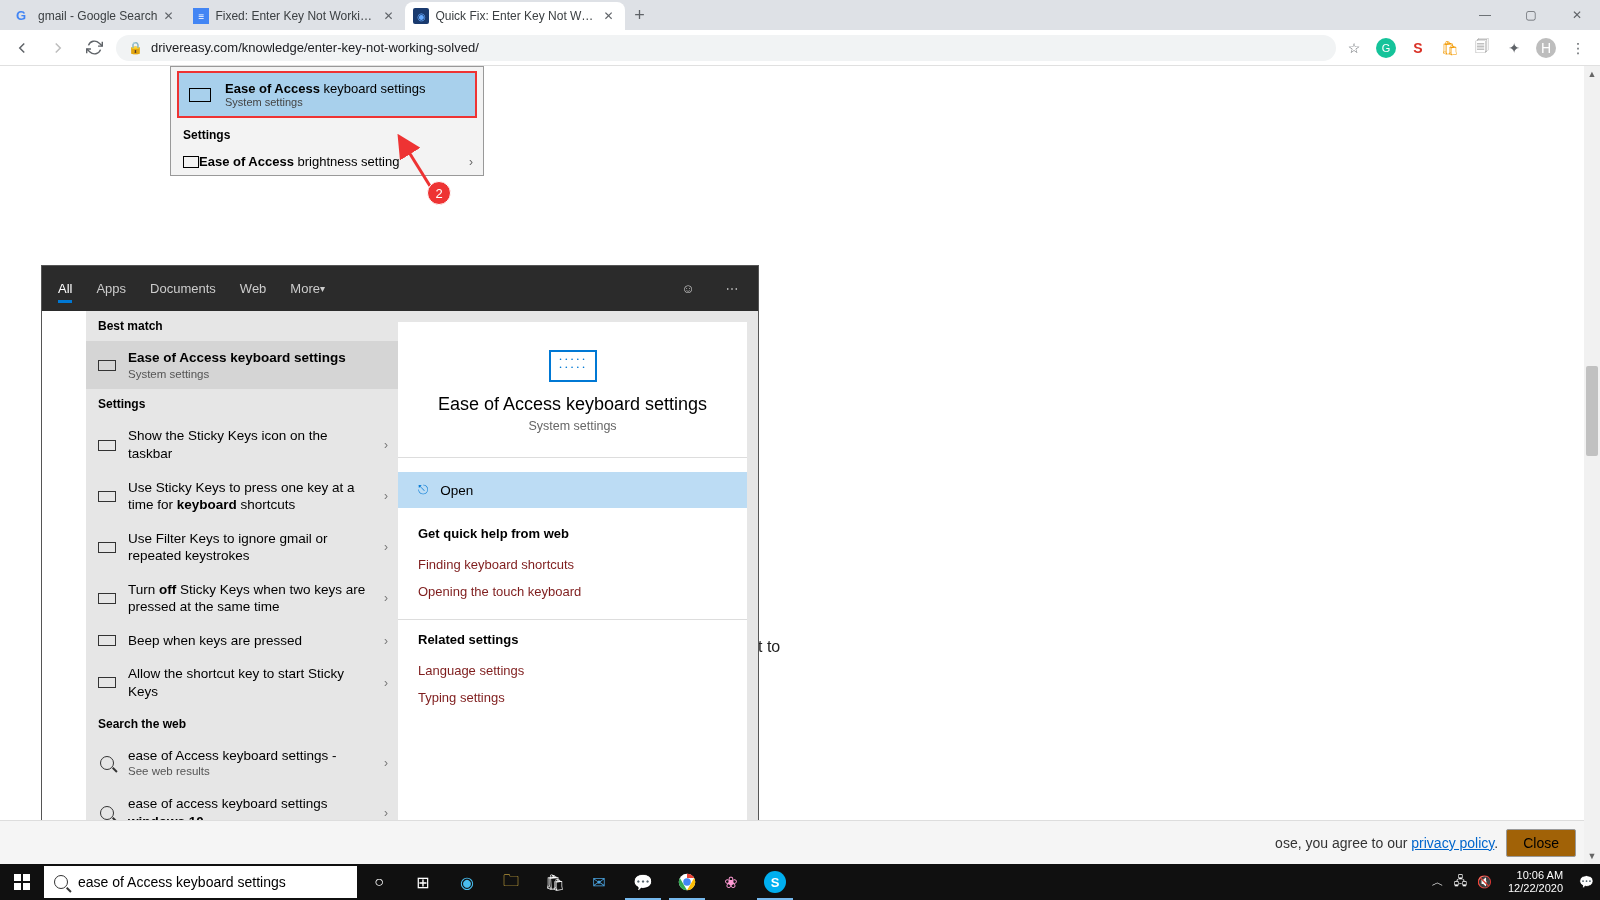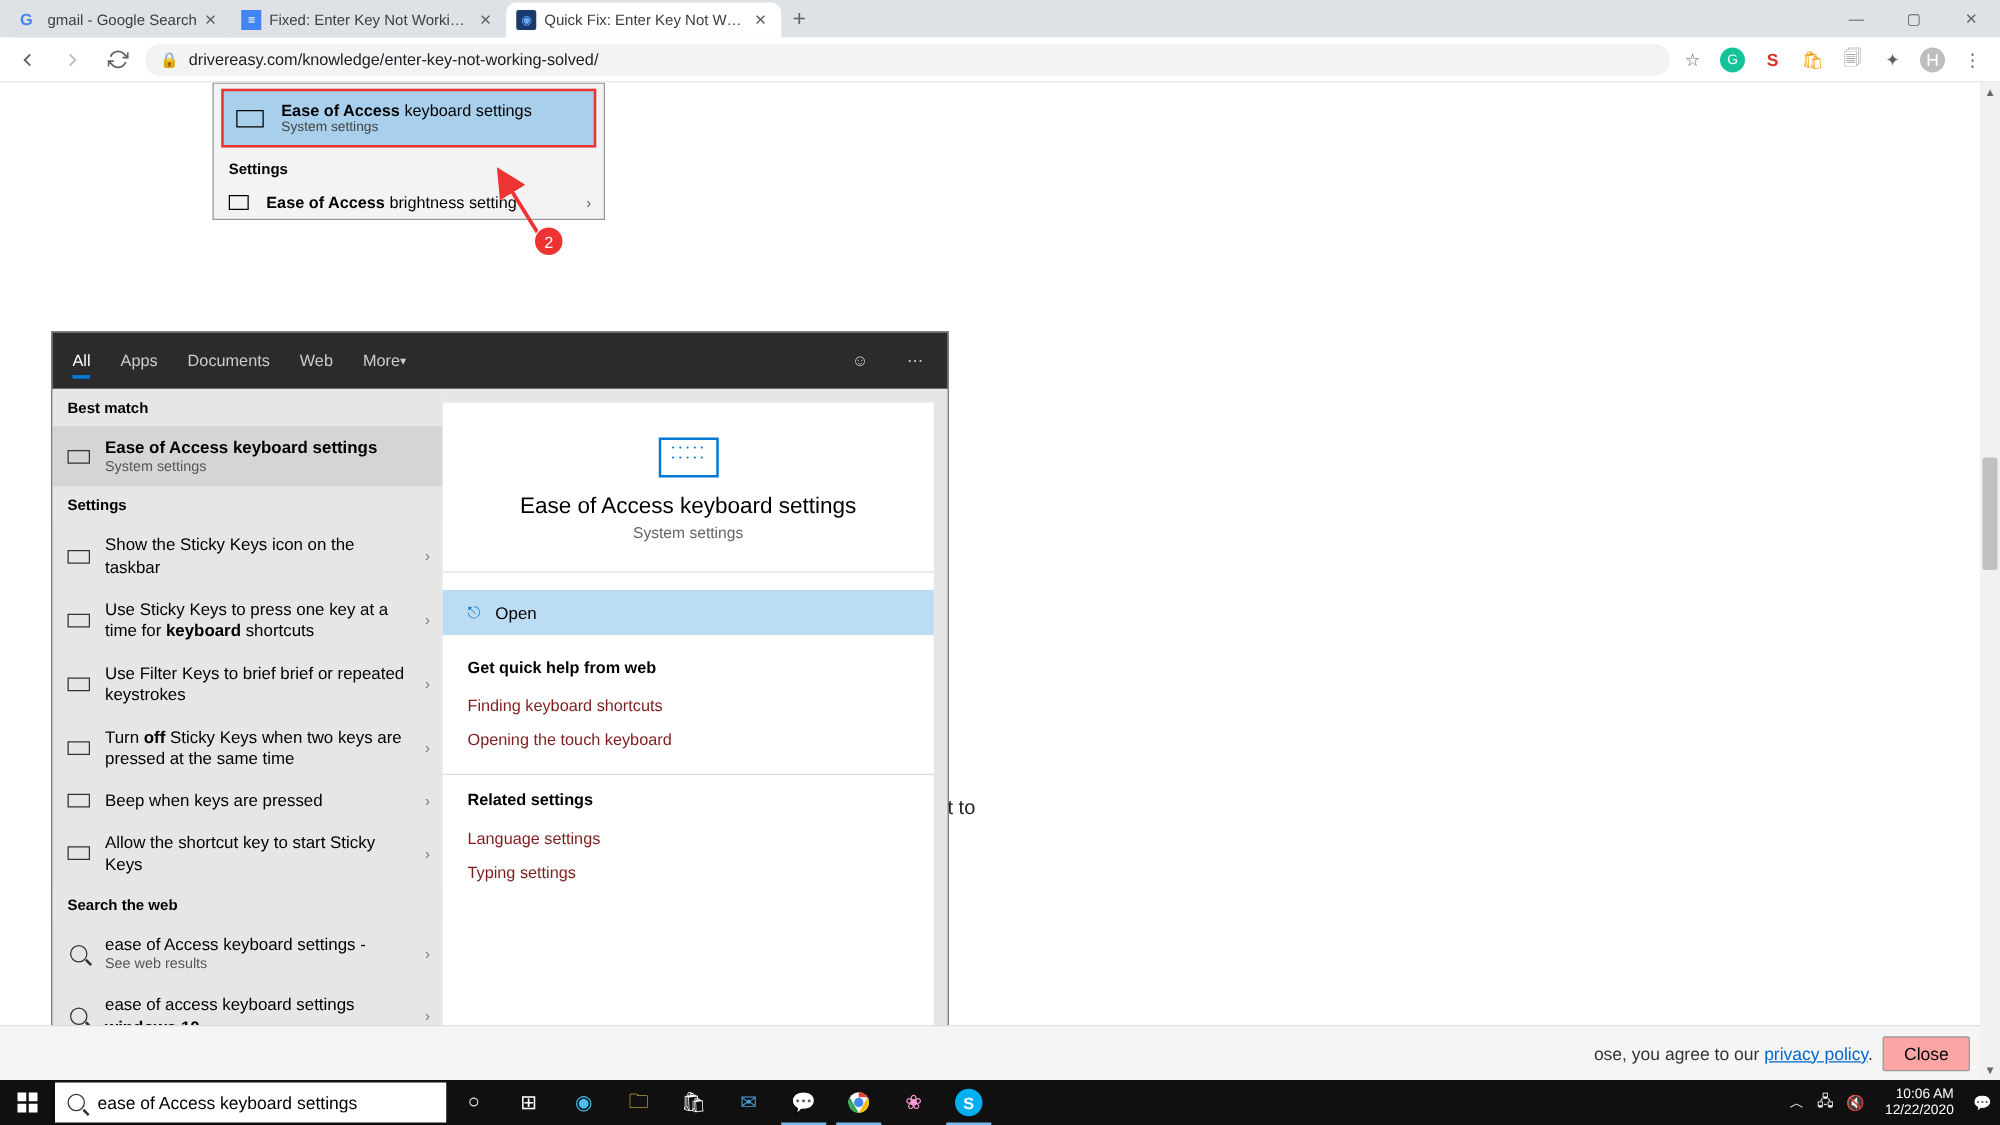--- a/index.html
+++ b/index.html
@@ -27,38 +27,38 @@
 
 .page-content { position: absolute; top: 66px; left: 0; right: 0; bottom: 0; background: #fff; overflow: hidden; }
 
 
 .article-img { position: absolute; left: 170px; top: 0; width: 314px; border: 1px solid #999; background: #f3f3f3; }
 .article-img .hl { margin: 4px 6px; padding: 8px 10px; border: 2px solid #e33; background: #a8d0ec; display: flex; align-items: center; gap: 14px; }
 .article-img .hl .kbico { width: 22px; height: 14px; border: 1.5px solid #000; }
 .article-img .hl .t1 { font-size: 13px; color: #000; }
 .article-img .hl .t2 { font-size: 11px; color: #444; }
 .article-img .sh { padding: 6px 12px; font-size: 12px; font-weight: 600; color: #000; }
-.article-img .row2 { padding: 6px 12px; display: flex; align-items: center; gap: 14px; font-size: 13px; color: #000; position: relative; }
+.article-img .row2 { padding: 6px 12px; display: flex; align-items: center; font-size: 13px; color: #000; position: relative; }
 .article-img .row2 .mon { width: 16px; height: 12px; border: 1.5px solid #000; }
 .article-img .row2 .chev { position: absolute; right: 10px; color: #666; font-size: 12px; }
 .arrow-annot { position: absolute; left: 395px; top: 75px; }
 .arrow-annot svg { overflow: visible; }
 .badge2 { position: absolute; left: 427px; top: 115px; width: 24px; height: 24px; border-radius: 50%; background: #e33; color: #fff; font-size: 13px; display: flex; align-items: center; justify-content: center; border: 1px solid #fff; }
 
 
 .search-overlay { position: absolute; left: 42px; top: 200px; width: 716px; height: 582px; background: #fff; box-shadow: 0 0 0 1px #555; display: flex; flex-direction: column; }
 .search-tabs { height: 45px; background: #2b2b2b; color: #ccc; display: flex; align-items: center; padding: 0 16px; gap: 24px; font-size: 13px; }
 .search-tabs .stab { height: 29px; display: flex; align-items: center; position: relative; cursor: default; }
 .search-tabs .stab.active { color: #fff; }
 .search-tabs .stab.active::after { content: ""; position: absolute; left: 0; right: 0; bottom: 0; height: 3px; background: #0078d4; }
 .search-tabs .more::after { content: " ▾"; font-size: 10px; }
 .search-tabs .spacer { flex: 1; }
 .search-tabs .ricon { width: 20px; height: 20px; display: flex; align-items: center; justify-content: center; color: #ccc; }
 
-.search-body { flex: 1; display: flex; overflow: hidden; }
+.search-body { flex: 1; display: flex; overflow: hidden; margin-left: 44px; }
 .left-pane { width: 312px; background: #e6e6e6; overflow-y: auto; position: relative; }
 .left-pane::-webkit-scrollbar { width: 10px; }
 .lp-header { padding: 8px 12px; font-size: 12px; font-weight: 600; color: #000; background: #e6e6e6; }
 .lp-item { display: flex; align-items: center; padding: 8px 10px 8px 12px; gap: 12px; font-size: 13.5px; color: #000; position: relative; }
 .lp-item.selected { background: #d5d5d5; }
 .lp-item .ico { width: 18px; flex: none; display: flex; align-items: center; justify-content: center; }
 .lp-item .txt { flex: 1; line-height: 1.3; }
 .lp-item .sub { font-size: 11.5px; color: #555; }
 .lp-item .chev { color: #777; font-size: 12px; }
 .kbico2 { width: 18px; height: 11px; border: 1.2px solid #333; display: inline-block; }
@@ -74,21 +74,21 @@
 .right-card .subc { text-align: center; font-size: 12.5px; color: #666; margin-top: 4px; margin-bottom: 24px; }
 .right-card hr { border: none; border-top: 1px solid #ddd; margin: 0 -20px 0; }
 .open-row { margin: 14px -20px 18px; padding: 10px 20px; background: #bcdcf4; font-size: 13.5px; color: #000; display: flex; align-items: center; gap: 12px; }
 .open-row .oicon { color: #0078d4; font-size: 13px; }
 .sect-h { font-size: 13px; font-weight: 600; color: #000; margin: 12px 0 10px; }
 .sect-link { font-size: 13px; color: #7f1d1d; padding: 6px 0; }
 
 
 .cookie-bar { position: absolute; left: 0; right: 0; bottom: 36px; height: 44px; background: #f5f5f5; border-top: 1px solid #ddd; display: flex; align-items: center; justify-content: flex-end; padding: 0 24px; font-size: 14px; color: #333; gap: 8px; }
 .cookie-bar a { color: #0066cc; text-decoration: underline; }
-.cookie-bar button { padding: 5px 16px; background: #fca5a5; border: 1px solid #999; font-size: 14px; border-radius: 2px; }
+.cookie-bar button { padding: 5px 16px; background: #a16207; border: 1px solid #999; font-size: 14px; border-radius: 2px; }
 
 .frag-text { position: absolute; left: 758px; top: 572px; font-size: 16px; color: #222; }
 
 
 .vscroll { position: absolute; right: 0; top: 66px; bottom: 36px; width: 16px; background: #f1f1f1; }
 .vscroll .thumb { position: absolute; right: 2px; left: 2px; top: 300px; height: 90px; background: #c1c1c1; border-radius: 2px; }
 .vscroll .arr { position: absolute; left: 0; right: 0; height: 16px; display: flex; align-items: center; justify-content: center; color: #666; font-size: 9px; }
 .vscroll .arr.up { top: 0; } .vscroll .arr.down { bottom: 0; }
 
 
@@ -233,21 +233,21 @@
             <span class="ico">
               <span class="kbico2"></span>
             </span>
             <div class="txt"><span>Use Sticky Keys to press one key at a time for </span><b>keyboard</b><span> shortcuts</span></div>
             <span class="chev">›</span>
           </div>
         <div class="lp-item">
             <span class="ico">
               <span class="kbico2"></span>
             </span>
-            <div class="txt">Use Filter Keys to brief brief or repeated keystrokes</div>
+            <div class="txt">Use Filter Keys to ignore gmail or repeated keystrokes</div>
             <span class="chev">›</span>
           </div>
         <div class="lp-item">
             <span class="ico">
               <span class="kbico2"></span>
             </span>
             <div class="txt"><span>Turn </span><b>off</b><span> Sticky Keys when two keys are pressed at the same time</span></div>
             <span class="chev">›</span>
           </div>
         <div class="lp-item">

